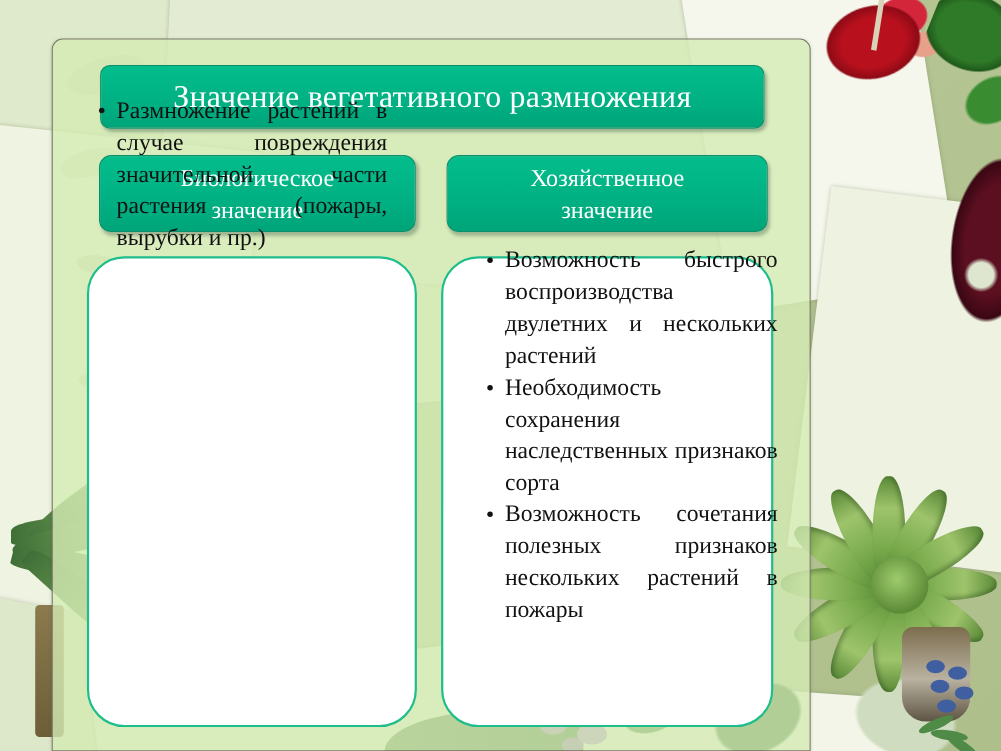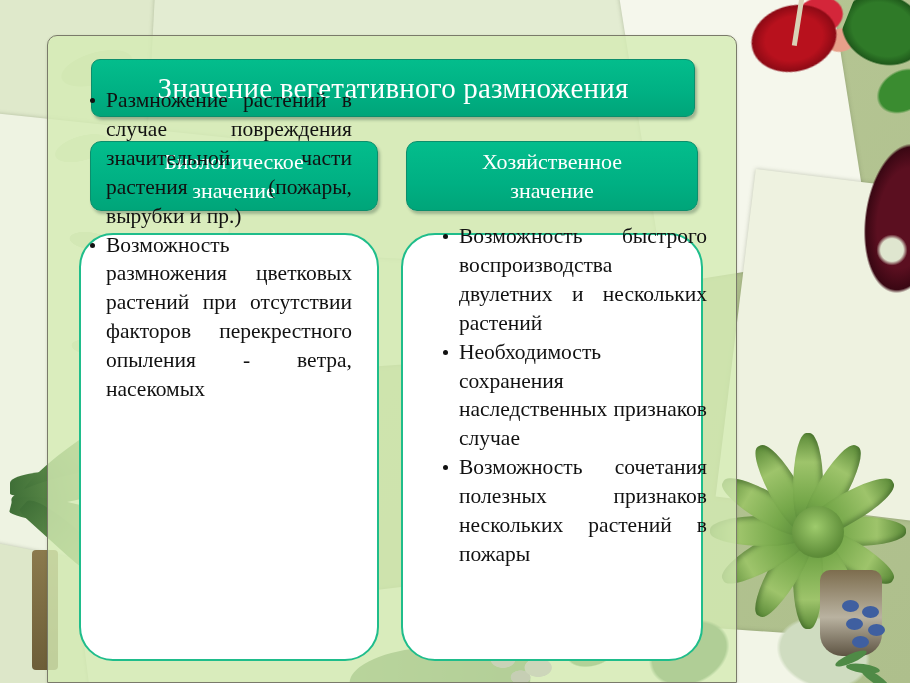--- a/index.html
+++ b/index.html
@@ -424,24 +424,23 @@
       <span>Хозяйственное</span><br>
       <span>значение</span>
     </span>
   </div>
 
   <div class="body-box" id="body-left"></div>
   <div class="body-box" id="body-right"></div>
 
   <ul class="bullets" id="list-left">
     <li class="just-block">Размножение растений в случае повреждения значительной части растения (пожары, вырубки и пр.)</li>
-    <li class="just-block">Возможность размножения цветковых растений при отсутствии факторов перекрестного опыления - ветра, насекомых</li>
   </ul>
 
   <div id="list-right-wrap">
     <ul class="bullets" id="list-right">
       <li class="just-block">Возможность быстрого воспроизводства двулетних и нескольких растений</li>
-      <li class="just-block">Необходимость сохранения наследственных признаков случае</li>
+      <li class="just-block">Необходимость сохранения наследственных признаков сорта</li>
       <li class="just-block">Возможность сочетания полезных признаков нескольких растений в пожары</li>
     </ul>
   </div>
 
 </div>
 
 </body></html>

